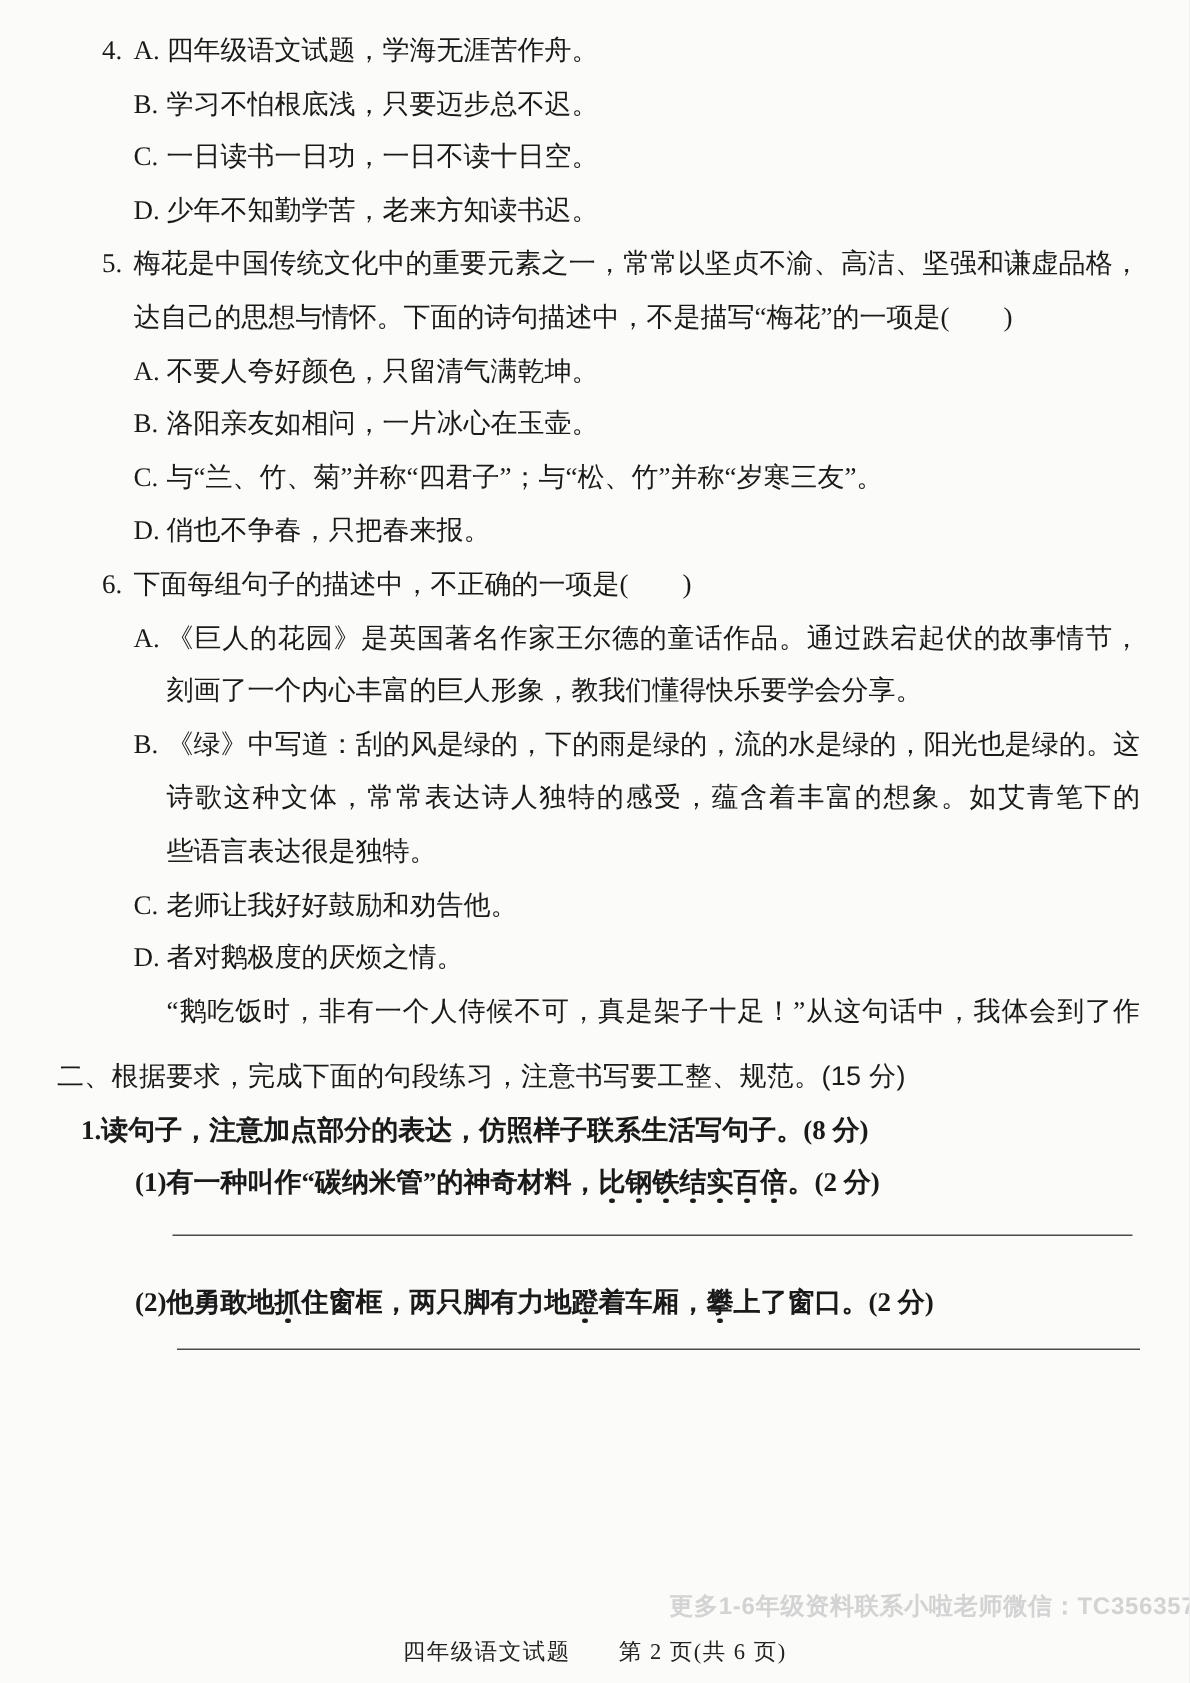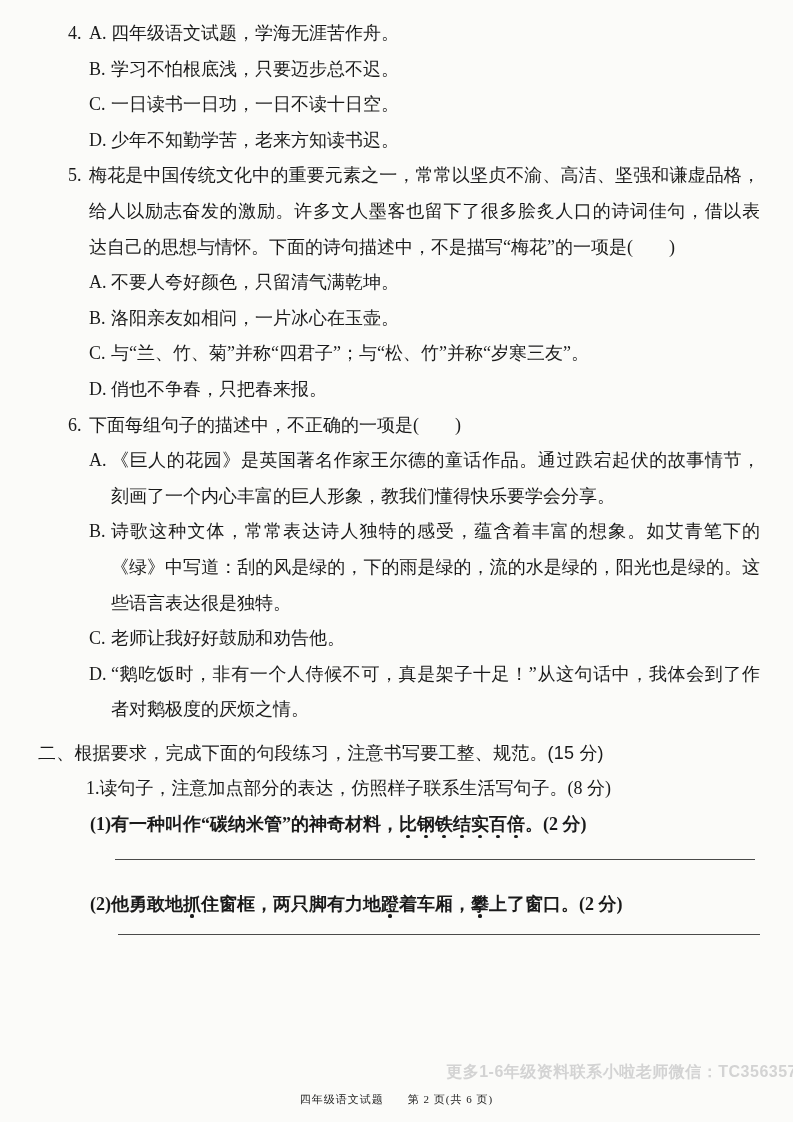--- a/index.html
+++ b/index.html
@@ -18,39 +18,39 @@
   .fill{text-align:justify;text-align-last:justify;}
   .q{position:relative;margin-left:30px;padding-left:21px;}
   .qnum{position:absolute;left:0;top:0;line-height:35.6px;}
   .opt{position:relative;padding-left:22px;}
   .onum{position:absolute;left:0;top:0;line-height:35.6px;}
   .sec-head{
     font-family:"Liberation Sans","DejaVu Sans",sans-serif;
     font-weight:400;line-height:35.6px;margin-top:8px;
     letter-spacing:0.2px;
   }
-  .item1{margin-left:48px;line-height:35.6px;}
+  .item1{margin-left:16px;line-height:35.6px;font-weight:bold;}
   .sub{margin-left:52px;line-height:35.6px;white-space:nowrap;font-weight:bold;}
   .ansrow{position:relative;height:44px;}
   .ansrow .rule{position:absolute;left:77px;right:5px;top:16px;border-top:1.5px solid #4a4a4a;}
   .ansrow.last .rule{top:12px;left:80px;right:0;}
   .ed{position:relative;}
   .ed::after{
     content:"";position:absolute;left:50%;margin-left:-1.6px;bottom:-4px;
     width:3.2px;height:3.2px;border-radius:50%;background:#1c1c1c;
   }
   .watermark{
     position:absolute;top:1058px;right:-4px;z-index:1;
     font-family:"Liberation Sans","DejaVu Sans",sans-serif;
     font-weight:700;font-size:16px;letter-spacing:0.5px;
     color:#d3d3d3;white-space:nowrap;line-height:28px;
   }
   .footer{
     position:absolute;left:0;right:0;top:1092px;z-index:2;
-    text-align:center;font-size:11px;letter-spacing:1px;color:#222;
+    text-align:center;font-size:15px;letter-spacing:1px;color:#222;
   }
 </style>
 </head>
 <body>
 
 <div class="page">
 
   <div class="watermark">更多1-6年级资料联系小啦老师微信：TC356357</div>
 
   <div class="content">
@@ -80,21 +80,20 @@
         <div>
             <div class="line">少年不知勤学苦，老来方知读书迟。</div>
           </div>
       </div>
     </div>
 
     <div class="q">
       <span class="qnum">5.</span>
       <div>
           <div class="line fill">梅花是中国传统文化中的重要元素之一，常常以坚贞不渝、高洁、坚强和谦虚品格，</div>
-          <div class="line fill">给人以励志奋发的激励。许多文人墨客也留下了很多脍炙人口的诗词佳句，借以表</div>
           <div class="line">达自己的思想与情怀。下面的诗句描述中，不是描写“梅花”的一项是(　　)</div>
         </div>
       <div class="opt">
         <span class="onum">A.</span>
         <div>
             <div class="line">不要人夸好颜色，只留清气满乾坤。</div>
           </div>
       </div>
       <div class="opt">
         <span class="onum">B.</span>
@@ -124,36 +123,36 @@
       <div class="opt">
         <span class="onum">A.</span>
         <div>
             <div class="line fill">《巨人的花园》是英国著名作家王尔德的童话作品。通过跌宕起伏的故事情节，</div>
             <div class="line">刻画了一个内心丰富的巨人形象，教我们懂得快乐要学会分享。</div>
           </div>
       </div>
       <div class="opt">
         <span class="onum">B.</span>
         <div>
+            <div class="line fill">《绿》中写道：刮的风是绿的，下的雨是绿的，流的水是绿的，阳光也是绿的。这</div>
             <div class="line fill">诗歌这种文体，常常表达诗人独特的感受，蕴含着丰富的想象。如艾青笔下的</div>
-            <div class="line fill">《绿》中写道：刮的风是绿的，下的雨是绿的，流的水是绿的，阳光也是绿的。这</div>
             <div class="line">些语言表达很是独特。</div>
           </div>
       </div>
       <div class="opt">
         <span class="onum">C.</span>
         <div>
             <div class="line">老师让我好好鼓励和劝告他。</div>
           </div>
       </div>
       <div class="opt">
         <span class="onum">D.</span>
         <div>
+            <div class="line">者对鹅极度的厌烦之情。</div>
             <div class="line fill">“鹅吃饭时，非有一个人侍候不可，真是架子十足！”从这句话中，我体会到了作</div>
-            <div class="line">者对鹅极度的厌烦之情。</div>
           </div>
       </div>
     </div>
 
     <div class="sec-head">二、根据要求，完成下面的句段练习，注意书写要工整、规范。(15 分)</div>
 
     <div class="item1">1.读句子，注意加点部分的表达，仿照样子联系生活写句子。(8 分)</div>
 
     <div class="sub">
       <span>(1)有一种叫作“碳纳米管”的神奇材料，</span><span><span class="ed">比</span><span class="ed">钢</span><span class="ed">铁</span><span class="ed">结</span><span class="ed">实</span><span class="ed">百</span><span class="ed">倍</span></span><span>。(2 分)</span>

